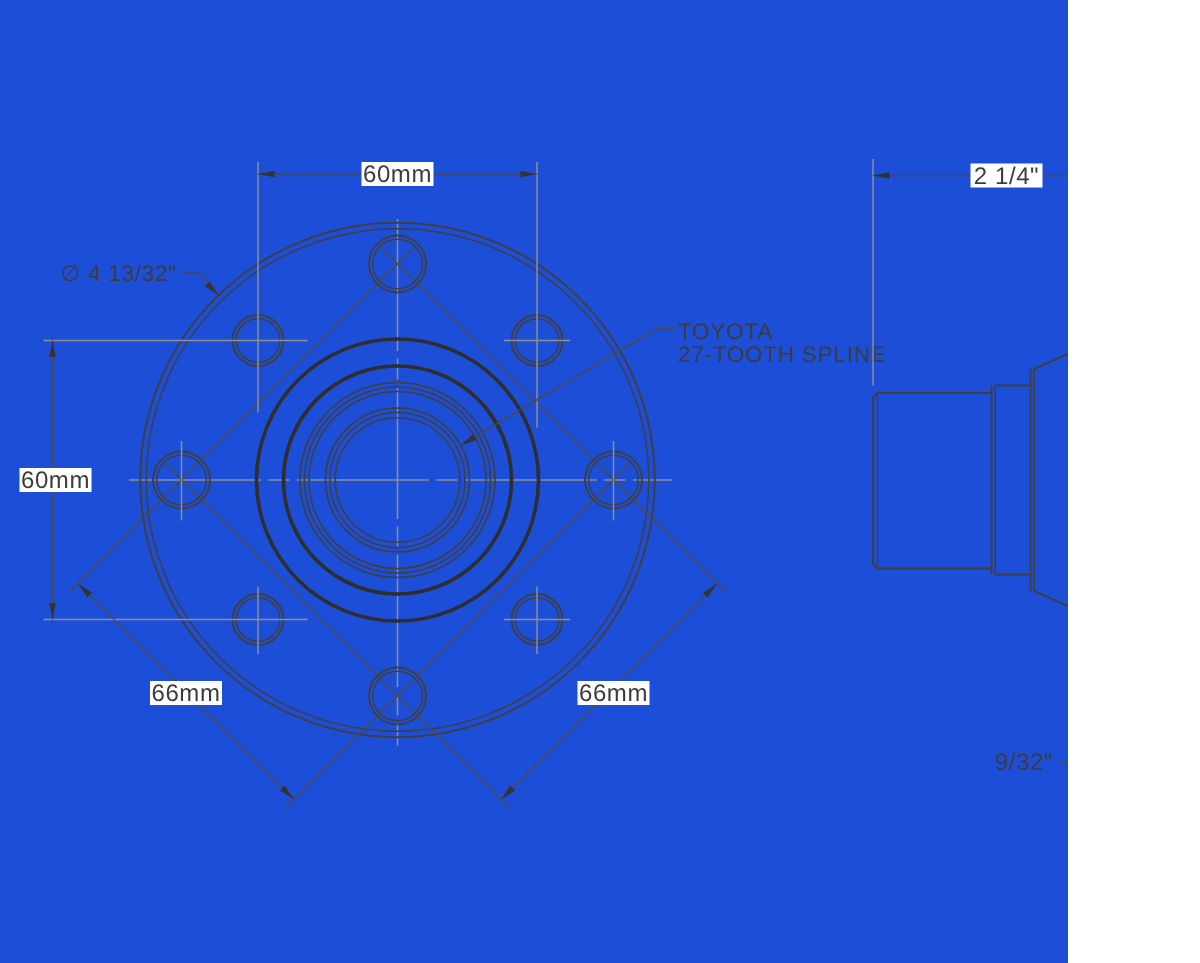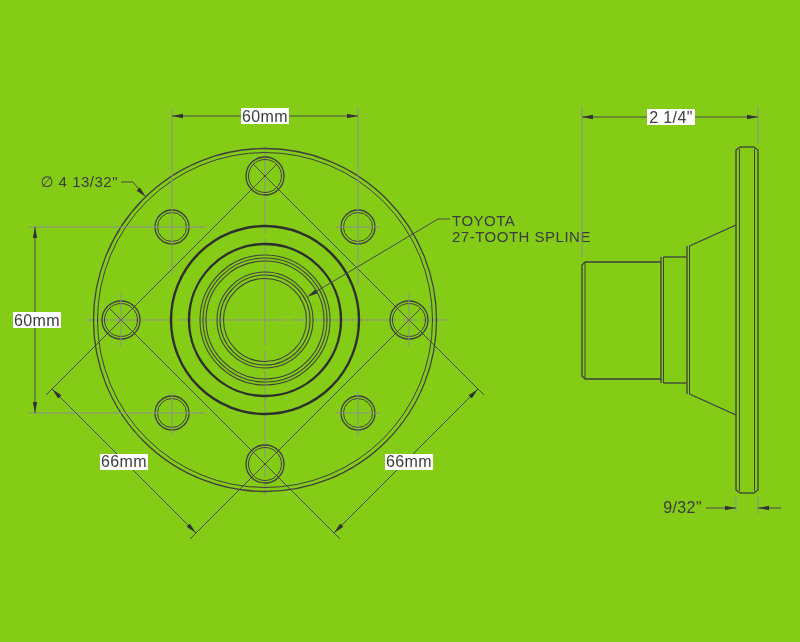--- a/index.html
+++ b/index.html
@@ -1,16 +1,16 @@
 <!DOCTYPE html>
 <html><head>
 <meta charset="utf-8">
 <style>
   html,body{margin:0;padding:0;background:#fff;}
-  .stage{position:relative;width:800px;height:642px;background:#84cc16;overflow:hidden;}
+  .stage{position:relative;width:712px;height:642px;background:#1d4ed8;overflow:hidden;}
   svg{display:block;}
   .outline{stroke:#3f3f3f;stroke-width:1.3;fill:none;}
   .outline2{stroke:#3f3f3f;stroke-width:1;fill:none;}
   .bold{stroke:#2e2e2e;stroke-width:2.4;fill:none;}
   .thin{stroke:#3f3f3f;stroke-width:1.05;fill:none;}
   .cl{stroke:#8f8f8f;stroke-width:1;fill:none;}
   .dim{stroke:#4a4a4a;stroke-width:1;fill:none;}
   .arr{fill:#333;stroke:none;}
   .bg{fill:#ffffff;stroke:none;}
   .txt{font:16px "Liberation Sans", sans-serif;fill:#3c3c3c;letter-spacing:.4px;}

